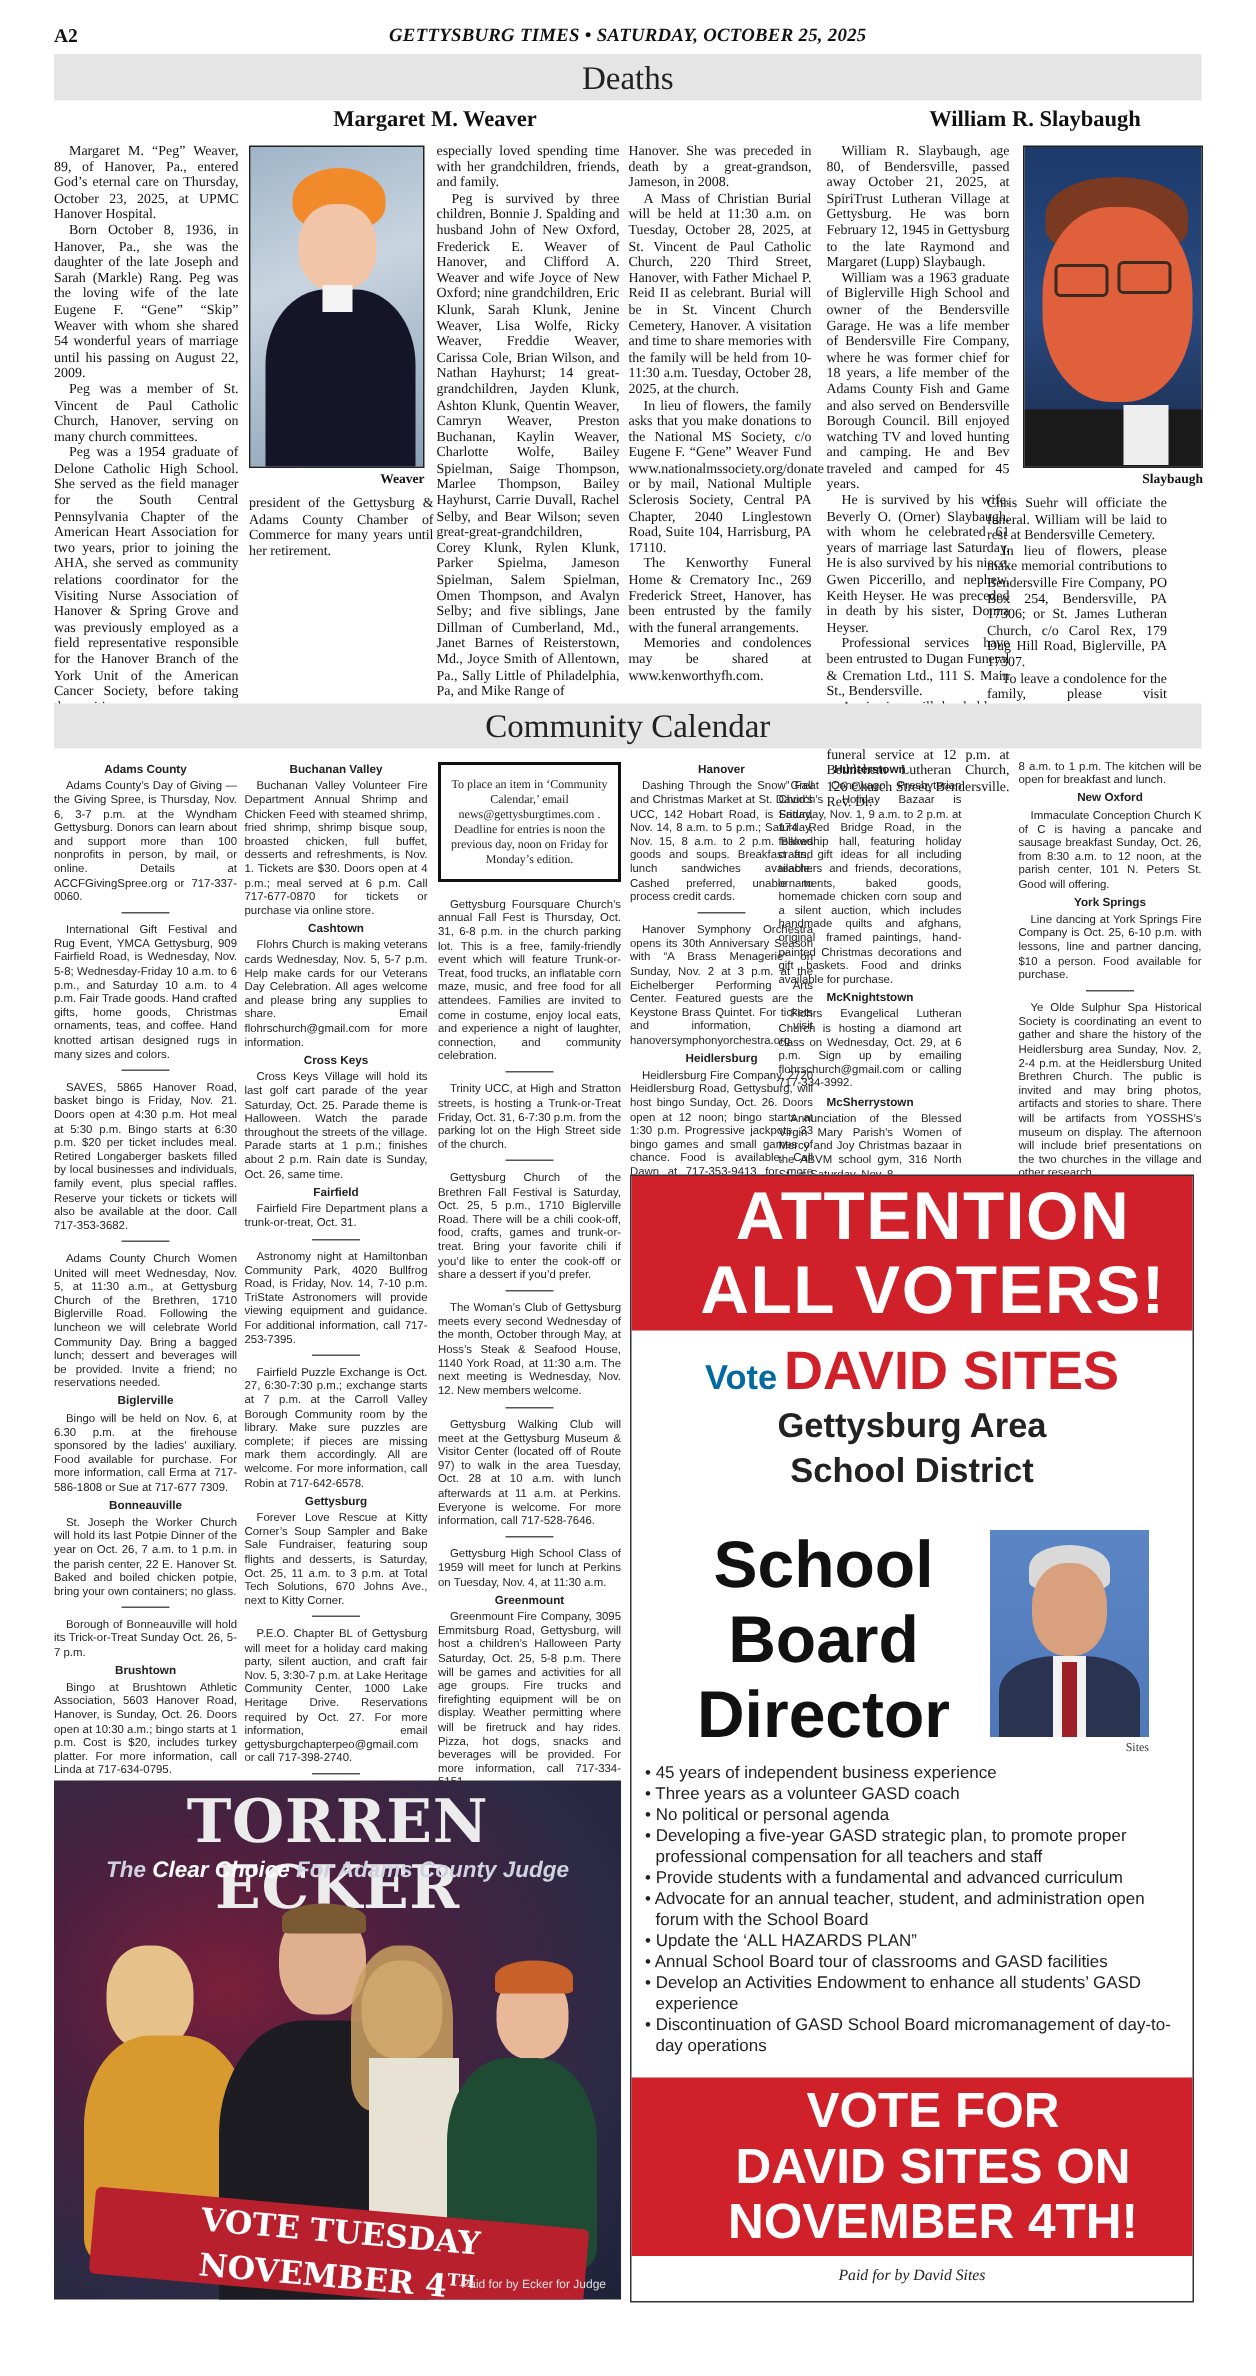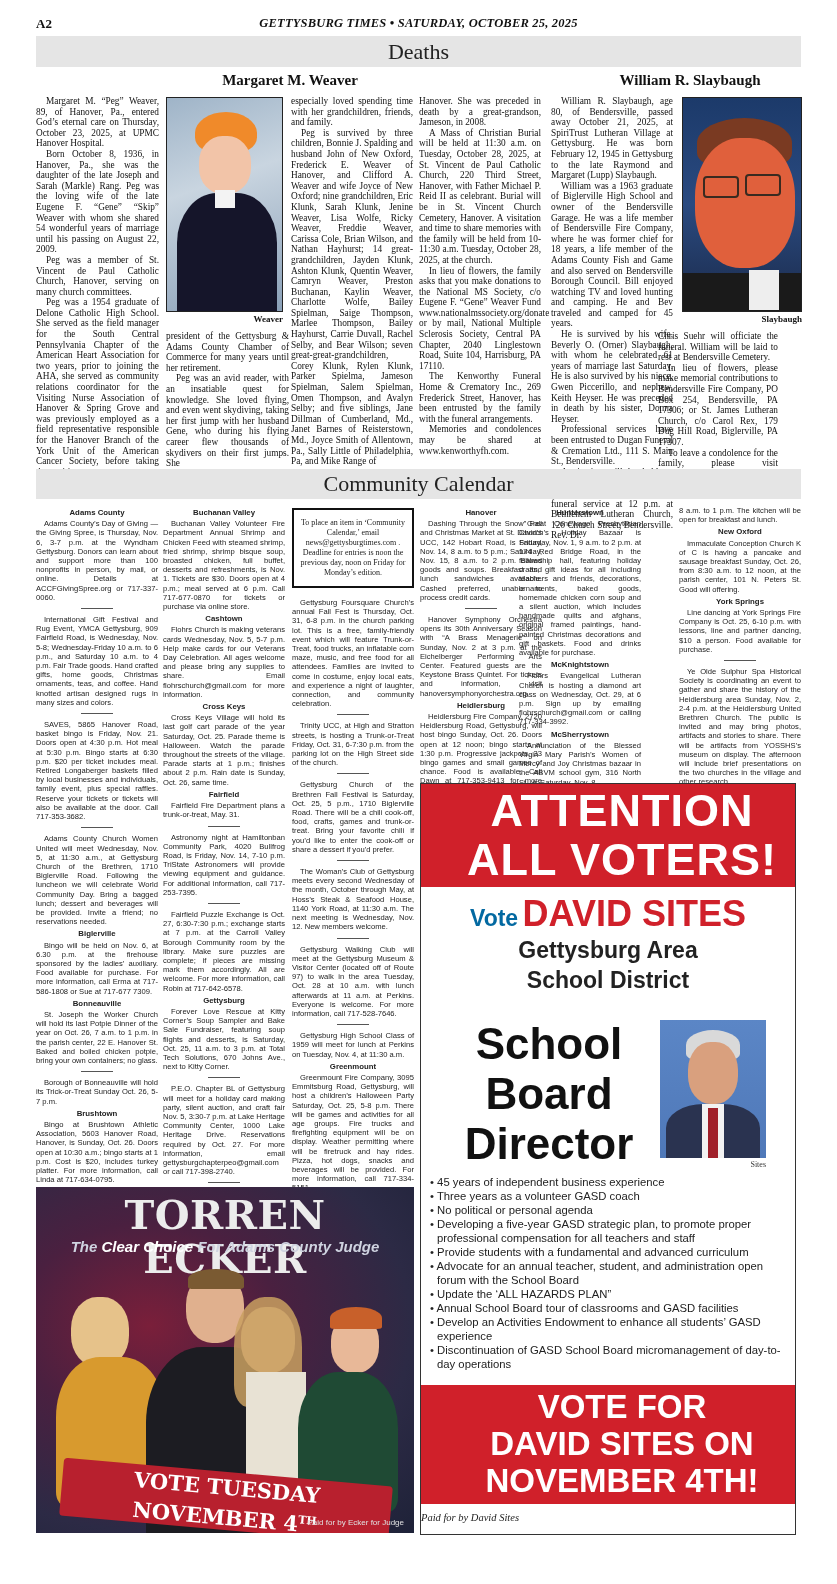--- a/index.html
+++ b/index.html
@@ -46,21 +46,20 @@
 <div class="abs photo" style="left:166px;top:97px;width:117px;height:215px;background:linear-gradient(160deg,#9fb4c8 0%,#c9d5e0 40%,#8aa0b8 100%);overflow:hidden;">
   <div style="position:absolute;left:28px;top:14px;width:62px;height:42px;border-radius:50% 50% 40% 40%;background:#f08a2a;"></div>
   <div style="position:absolute;left:32px;top:38px;width:52px;height:58px;border-radius:45%;background:#f2c4a8;"></div>
   <div style="position:absolute;left:10px;top:95px;width:100px;height:125px;border-radius:40% 40% 0 0;background:#15152a;"></div>
   <div style="position:absolute;left:48px;top:92px;width:20px;height:18px;background:#f3f3f3;"></div>
 </div>
 <div class="abs caption" style="left:166px;top:314px;width:117px;">Weaver</div>
 
 <div class="abs col" style="left:166px;top:331px;width:123px;">
   <p style="text-indent:0">president of the Gettysburg &amp; Adams County Chamber of Commerce for many years until her retirement.</p>
-  <p>Peg was an avid reader, with an insatiable quest for knowledge. She loved flying, and even went skydiving, taking her first jump with her husband Gene, who during his flying career flew thousands of skydivers on their first jumps. She</p>
 </div>
 
 <div class="abs col" style="left:291px;top:96px;width:122px;">
   <p style="text-indent:0">especially loved spending time with her grandchildren, friends, and family.</p>
   <p>Peg is survived by three children, Bonnie J. Spalding and husband John of New Oxford, Frederick E. Weaver of Hanover, and Clifford A. Weaver and wife Joyce of New Oxford; nine grandchildren, Eric Klunk, Sarah Klunk, Jenine Weaver, Lisa Wolfe, Ricky Weaver, Freddie Weaver, Carissa Cole, Brian Wilson, and Nathan Hayhurst; 14 great-grandchildren, Jayden Klunk, Ashton Klunk, Quentin Weaver, Camryn Weaver, Preston Buchanan, Kaylin Weaver, Charlotte Wolfe, Bailey Spielman, Saige Thompson, Marlee Thompson, Bailey Hayhurst, Carrie Duvall, Rachel Selby, and Bear Wilson; seven great-great-grandchildren, Corey Klunk, Rylen Klunk, Parker Spielma, Jameson Spielman, Salem Spielman, Omen Thompson, and Avalyn Selby; and five siblings, Jane Dillman of Cumberland, Md., Janet Barnes of Reisterstown, Md., Joyce Smith of Allentown, Pa., Sally Little of Philadelphia, Pa, and Mike Range of</p>
 </div>
 
 <div class="abs col" style="left:419px;top:96px;width:122px;">
   <p style="text-indent:0">Hanover. She was preceded in death by a great-grandson, Jameson, in 2008.</p>
   <p>A Mass of Christian Burial will be held at 11:30 a.m. on Tuesday, October 28, 2025, at St. Vincent de Paul Catholic Church, 220 Third Street, Hanover, with Father Michael P. Reid II as celebrant. Burial will be in St. Vincent Church Cemetery, Hanover. A visitation and time to share memories with the family will be held from 10-11:30 a.m. Tuesday, October 28, 2025, at the church.</p>
@@ -115,21 +114,21 @@
 </div>
 
 <div class="abs cal" style="left:163px;top:505px;width:122px;">
   <h4>Buchanan Valley</h4>
   <p>Buchanan Valley Volunteer Fire Department Annual Shrimp and Chicken Feed with steamed shrimp, fried shrimp, shrimp bisque soup, broasted chicken, full buffet, desserts and refreshments, is Nov. 1. Tickets are $30. Doors open at 4 p.m.; meal served at 6 p.m. Call 717-677-0870 for tickets or purchase via online store.</p>
   <h4>Cashtown</h4>
   <p>Flohrs Church is making veterans cards Wednesday, Nov. 5, 5-7 p.m. Help make cards for our Veterans Day Celebration. All ages welcome and please bring any supplies to share. Email flohrschurch@gmail.com for more information.</p>
   <h4>Cross Keys</h4>
   <p>Cross Keys Village will hold its last golf cart parade of the year Saturday, Oct. 25. Parade theme is Halloween. Watch the parade throughout the streets of the village. Parade starts at 1 p.m.; finishes about 2 p.m. Rain date is Sunday, Oct. 26, same time.</p>
   <h4>Fairfield</h4>
-  <p>Fairfield Fire Department plans a trunk-or-treat, May. 31.</p>
+  <p>Fairfield Fire Department plans a trunk-or-treat, Oct. 31.</p>
   <div class="sep"></div>
   <p>Astronomy night at Hamiltonban Community Park, 4020 Bullfrog Road, is Friday, Nov. 14, 7-10 p.m. TriState Astronomers will provide viewing equipment and guidance. For additional information, call 717-253-7395.</p>
   <div class="sep"></div>
   <p>Fairfield Puzzle Exchange is Oct. 27, 6:30-7:30 p.m.; exchange starts at 7 p.m. at the Carroll Valley Borough Community room by the library. Make sure puzzles are complete; if pieces are missing mark them accordingly. All are welcome. For more information, call Robin at 717-642-6578.</p>
   <h4>Gettysburg</h4>
   <p>Forever Love Rescue at Kitty Corner’s Soup Sampler and Bake Sale Fundraiser, featuring soup flights and desserts, is Saturday, Oct. 25, 11 a.m. to 3 p.m. at Total Tech Solutions, 670 Johns Ave., next to Kitty Corner.</p>
   <div class="sep"></div>
   <p>P.E.O. Chapter BL of Gettysburg will meet for a holiday card making party, silent auction, and craft fair Nov. 5, 3:30-7 p.m. at Lake Heritage Community Center, 1000 Lake Heritage Drive. Reservations required by Oct. 27. For more information, email gettysburgchapterpeo@gmail.com or call 717-398-2740.</p>
   <div class="sep"></div>
 </div>
@@ -216,21 +215,21 @@
     <li>Update the ‘ALL HAZARDS PLAN”</li>
     <li>Annual School Board tour of classrooms and GASD facilities</li>
     <li>Develop an Activities Endowment to enhance all students’ GASD experience</li>
     <li>Discontinuation of GASD School Board micromanagement of day-to-day operations</li>
   </ul>
   <div class="red-band" style="position:absolute;left:0;top:601px;width:374px;height:119px;padding-top:3px;">
     <div style="font-size:33px;line-height:37px;">VOTE FOR</div>
     <div style="font-size:33px;line-height:37px;">DAVID SITES ON</div>
     <div style="font-size:33px;line-height:37px;">NOVEMBER 4TH!</div>
   </div>
-  <div style="position:absolute;left:0;top:728px;width:374px;text-align:left;font-style:italic;font-size:10.5px;color:#222;">Paid for by David Sites</div>
+  <div style="position:absolute;left:0;top:728px;width:374px;text-align:center;font-style:italic;font-size:10.5px;color:#222;">Paid for by David Sites</div>
 </div>
 
 <div class="abs ad-ecker">
   <div style="position:absolute;left:0;top:6px;width:378px;text-align:center;font-family:'DejaVu Serif',serif;font-weight:bold;font-size:40px;line-height:44px;color:#ececec;letter-spacing:0.5px;">TORREN ECKER</div>
   <div style="position:absolute;left:0;top:51px;width:378px;text-align:center;font-family:'Liberation Sans',sans-serif;font-weight:bold;font-style:italic;font-size:15px;color:#cfd3e0;">
     <span>The</span>
     <span style="color:#fff;">Clear Choice</span>
     <span>For Adams County Judge</span>
   </div>
 

